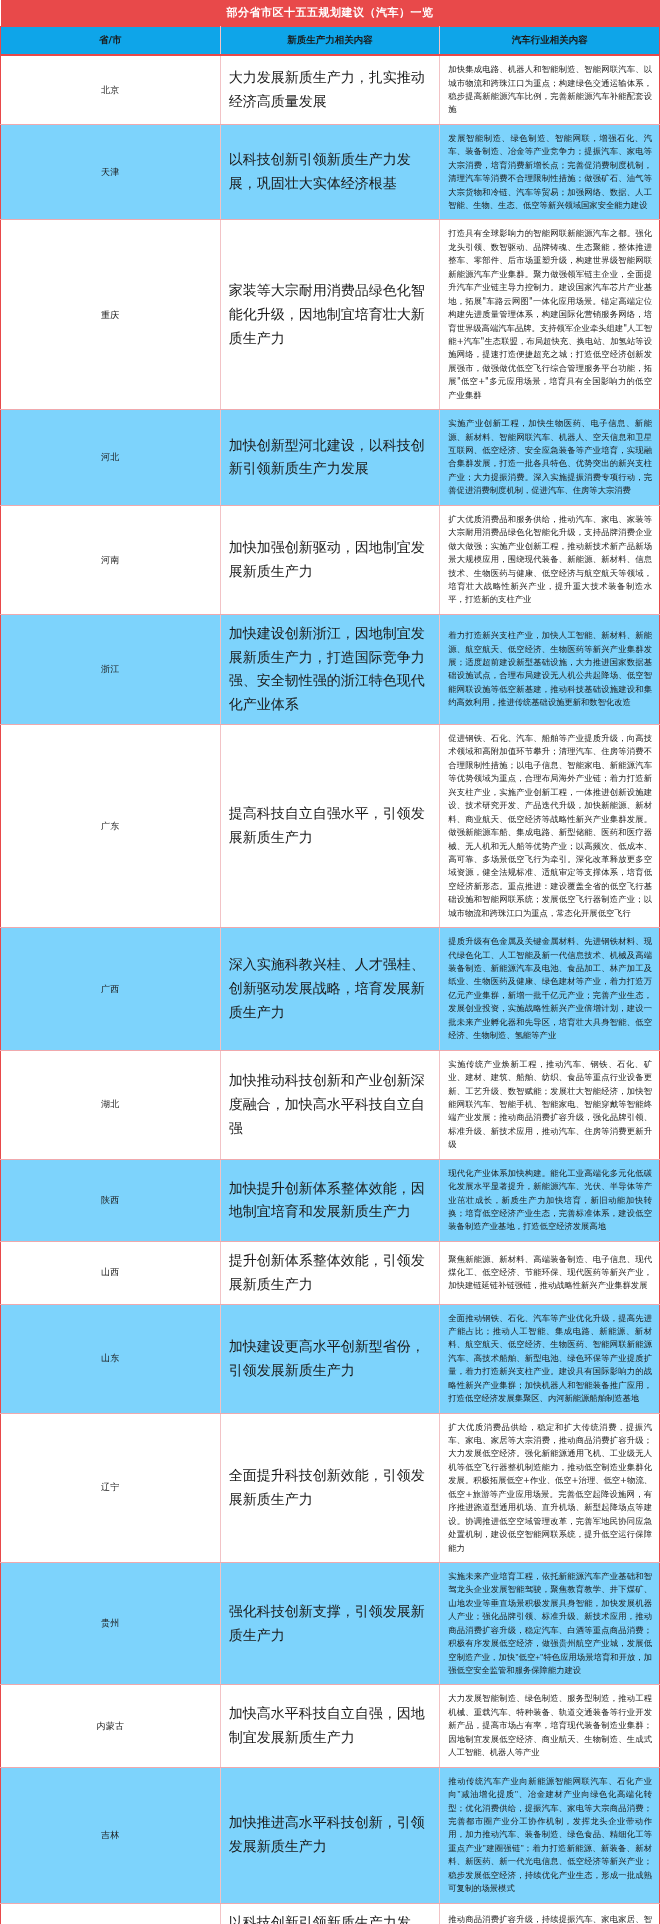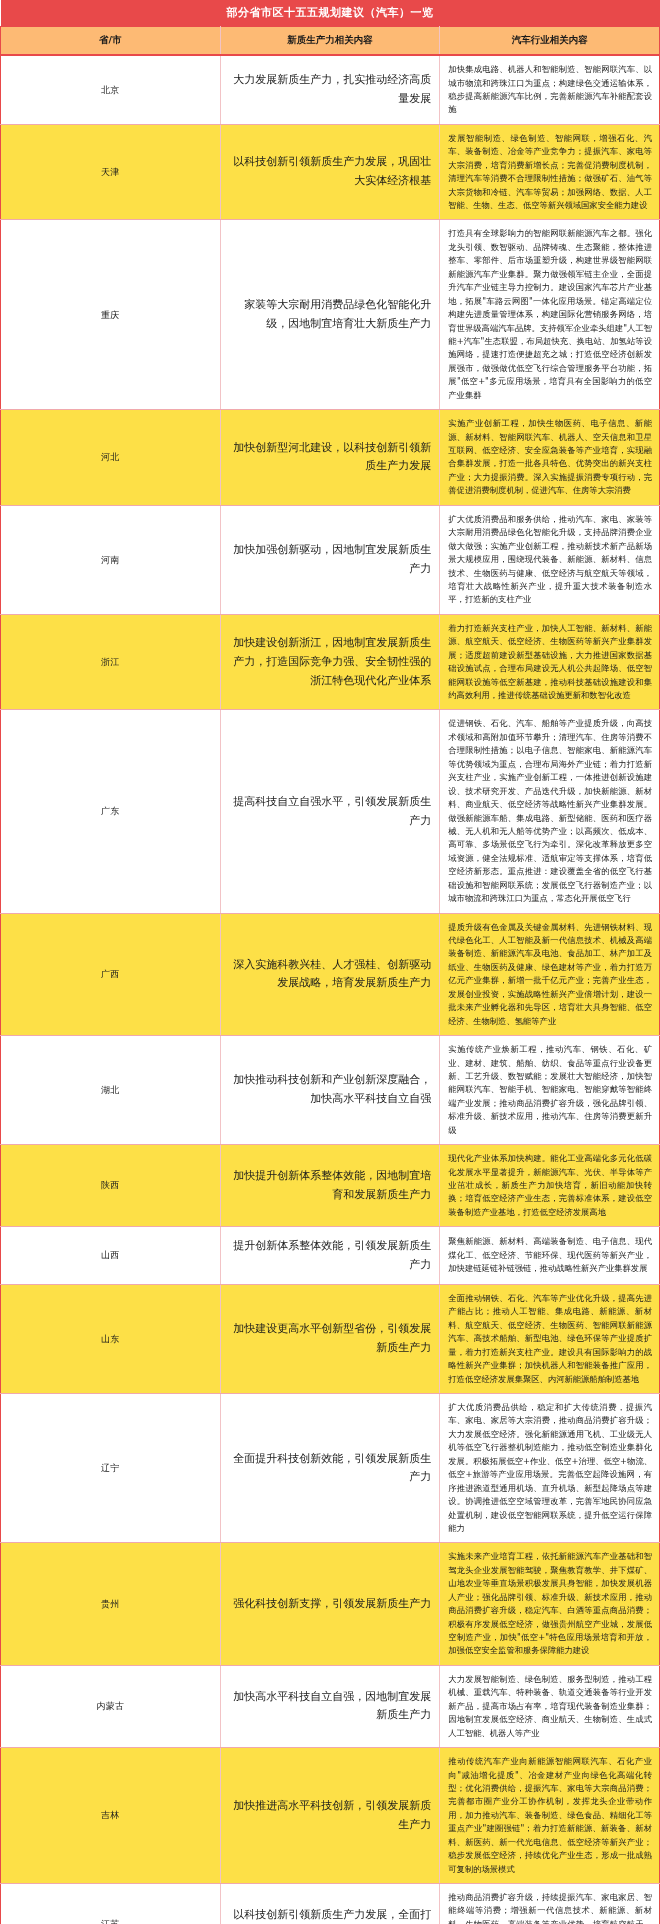--- a/index.html
+++ b/index.html
@@ -29,21 +29,21 @@
     color: #ffffff;
     text-align: center;
     font-size: 11px;
     font-weight: bold;
     letter-spacing: 0.5px;
     padding: 6px 4px 6px 4px;
     border: none;
     line-height: 1.3;
   }
   thead.col-head th {
-    background: #fdba74;
+    background: #0ea5e9;
     color: #1a1a1a;
     font-size: 9.5px;
     font-weight: bold;
     text-align: center;
     padding: 7px 3px;
     border-top: 1px solid #e8494a;
     border-bottom: 2px solid #e8494a;
     border-left: 1px solid #f2c3c6;
     border-right: 1px solid #f2c3c6;
     line-height: 1.35;
@@ -64,34 +64,34 @@
   }
   tbody tr.data-row > td.cell-prov {
     border-left: 1px solid #e8494a;
     text-align: center;
     font-size: 9px;
     width: 60px;
     padding: 21px 2px;
     letter-spacing: 0.3px;
   }
   tbody tr.data-row > td.cell-np {
-    text-align: right;
+    text-align: left;
     width: 235px;
-    font-size: 11px;
+    font-size: 14px;
     line-height: 1.7;
     padding: 7px 8px;
   }
   tbody tr.data-row > td.cell-auto {
     border-right: 1px solid #e8494a;
     text-align: justify;
     text-align-last: left;
     width: 363px;
     padding: 7px 7px 7px 8px;
   }
-  tbody tr.data-row.alt > td { background: #fde047; }
+  tbody tr.data-row.alt > td { background: #7dd3fc; font-family: Liberation Serif, serif; }
   tbody tr.data-row.plain > td { background: #ffffff; }
 </style>
 </head>
 <body>
 
 <div class="sheet">
   <table class="plan-table">
     <thead>
       <tr class="title-bar">
         <td colspan="3">部分省市区十五五规划建议（汽车）一览</td>

